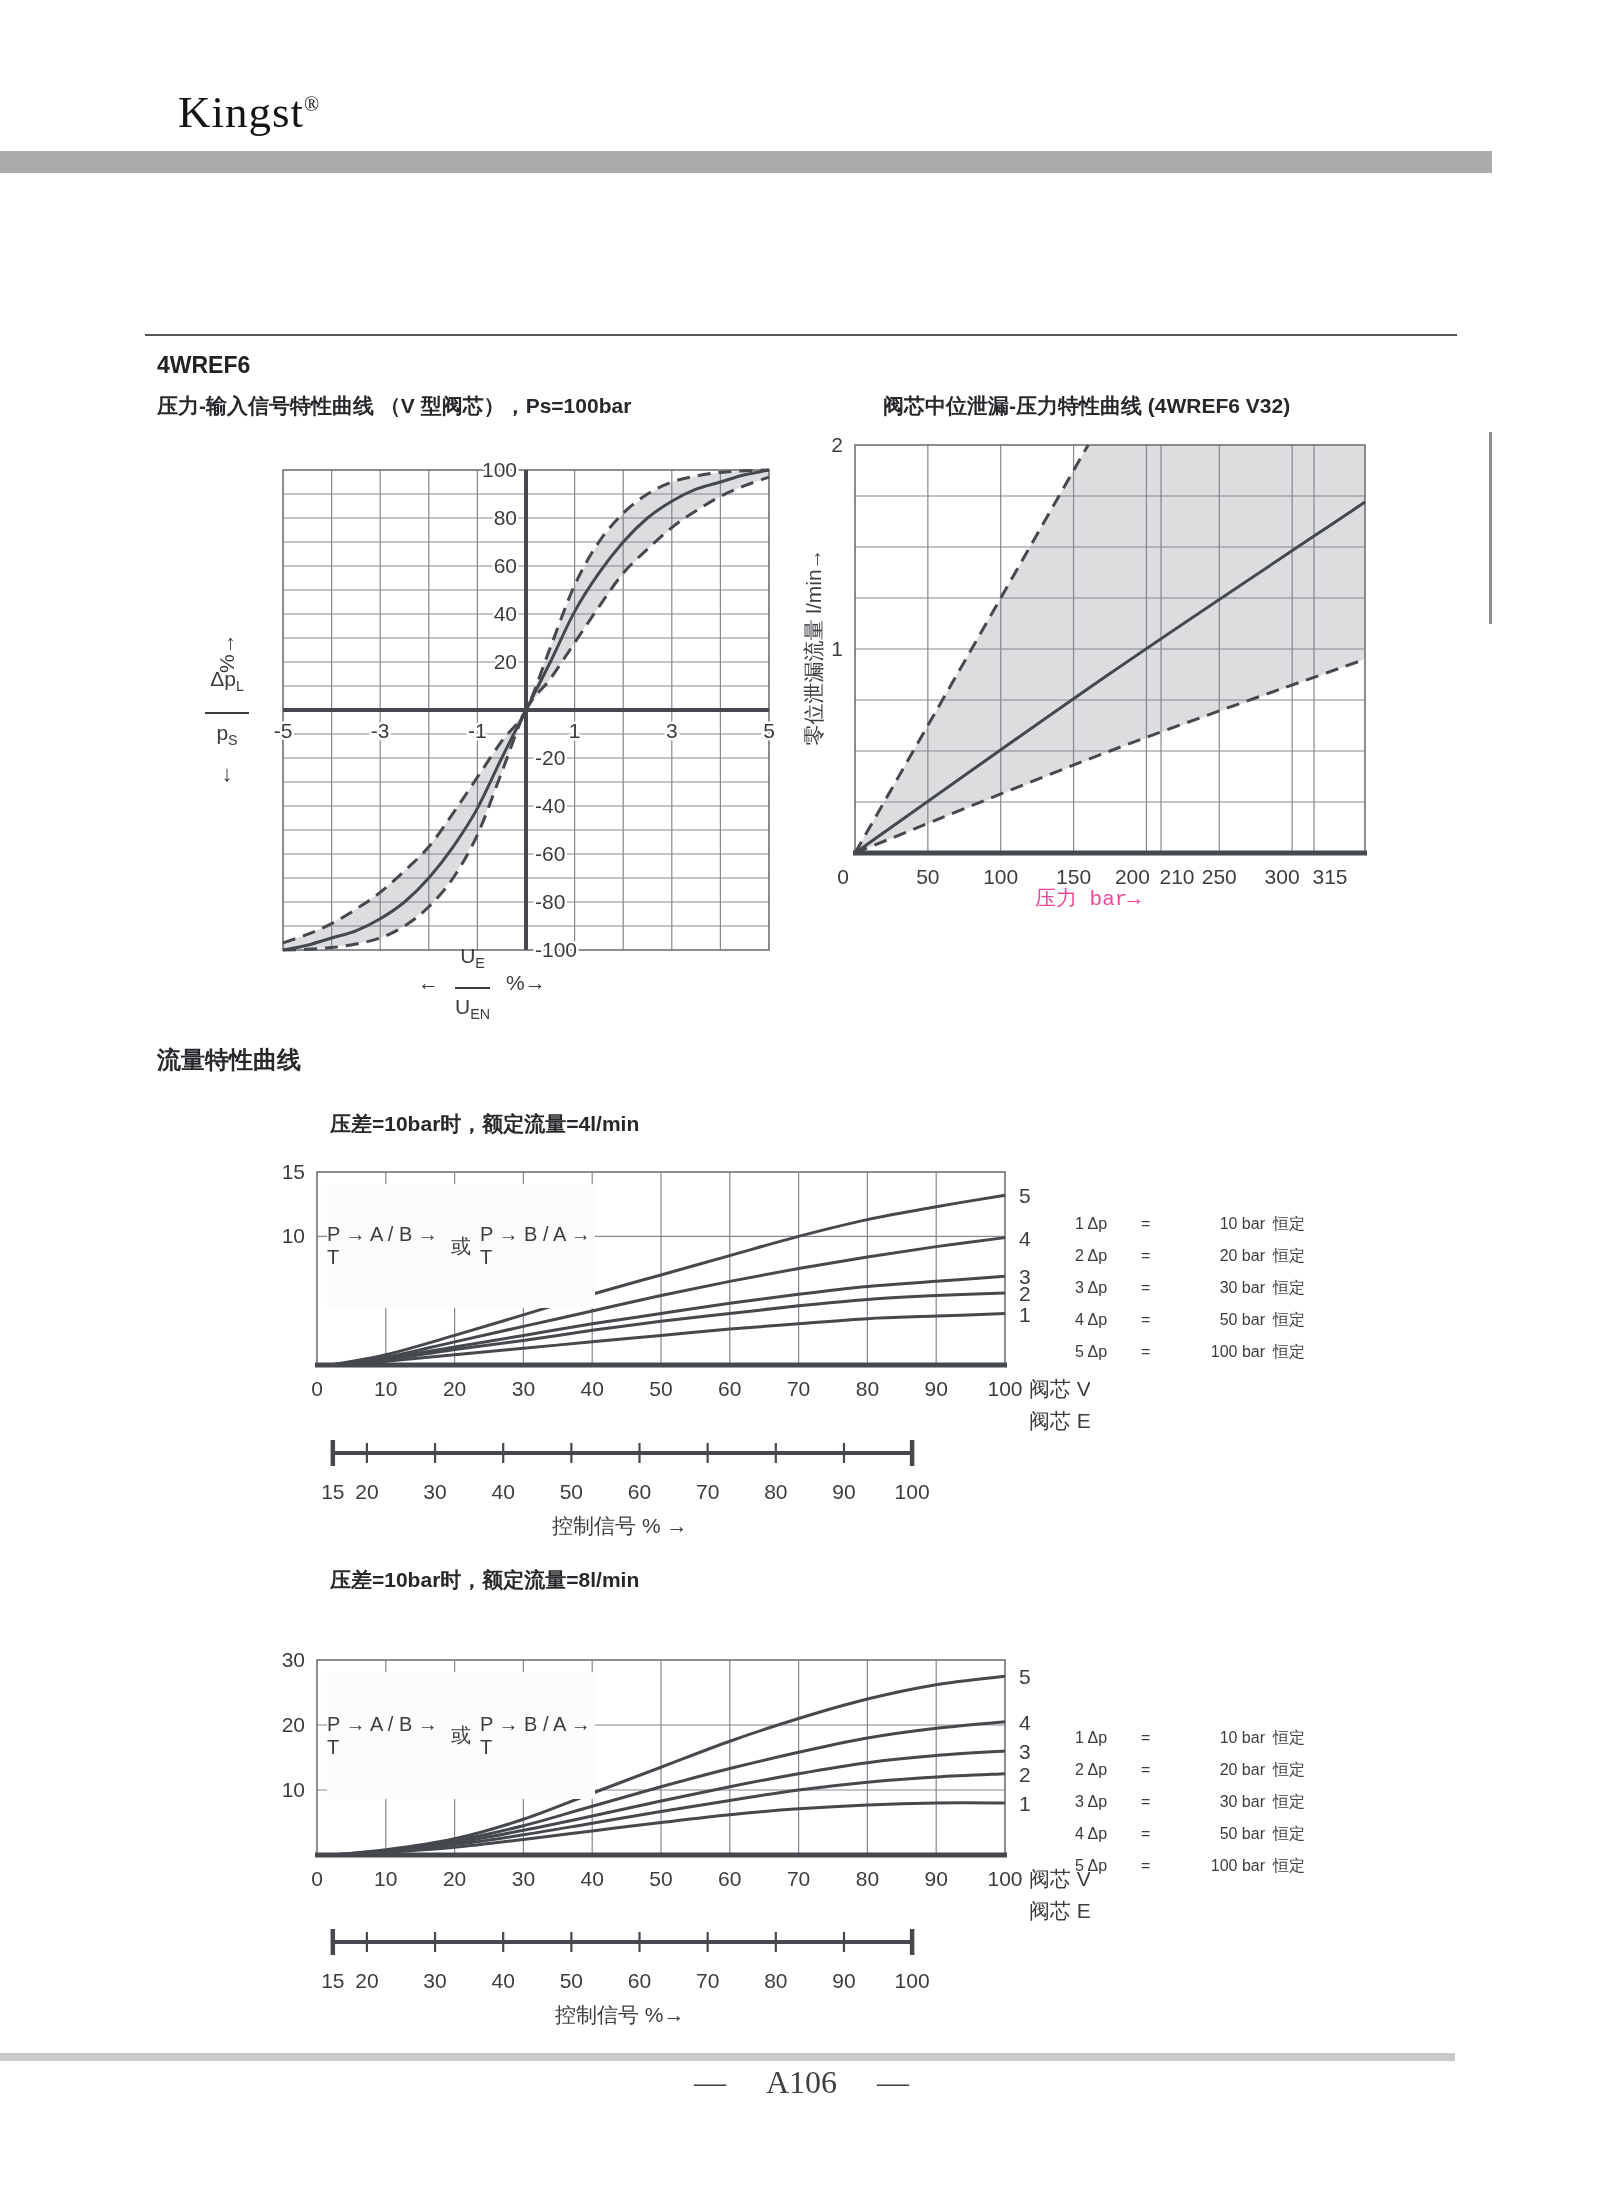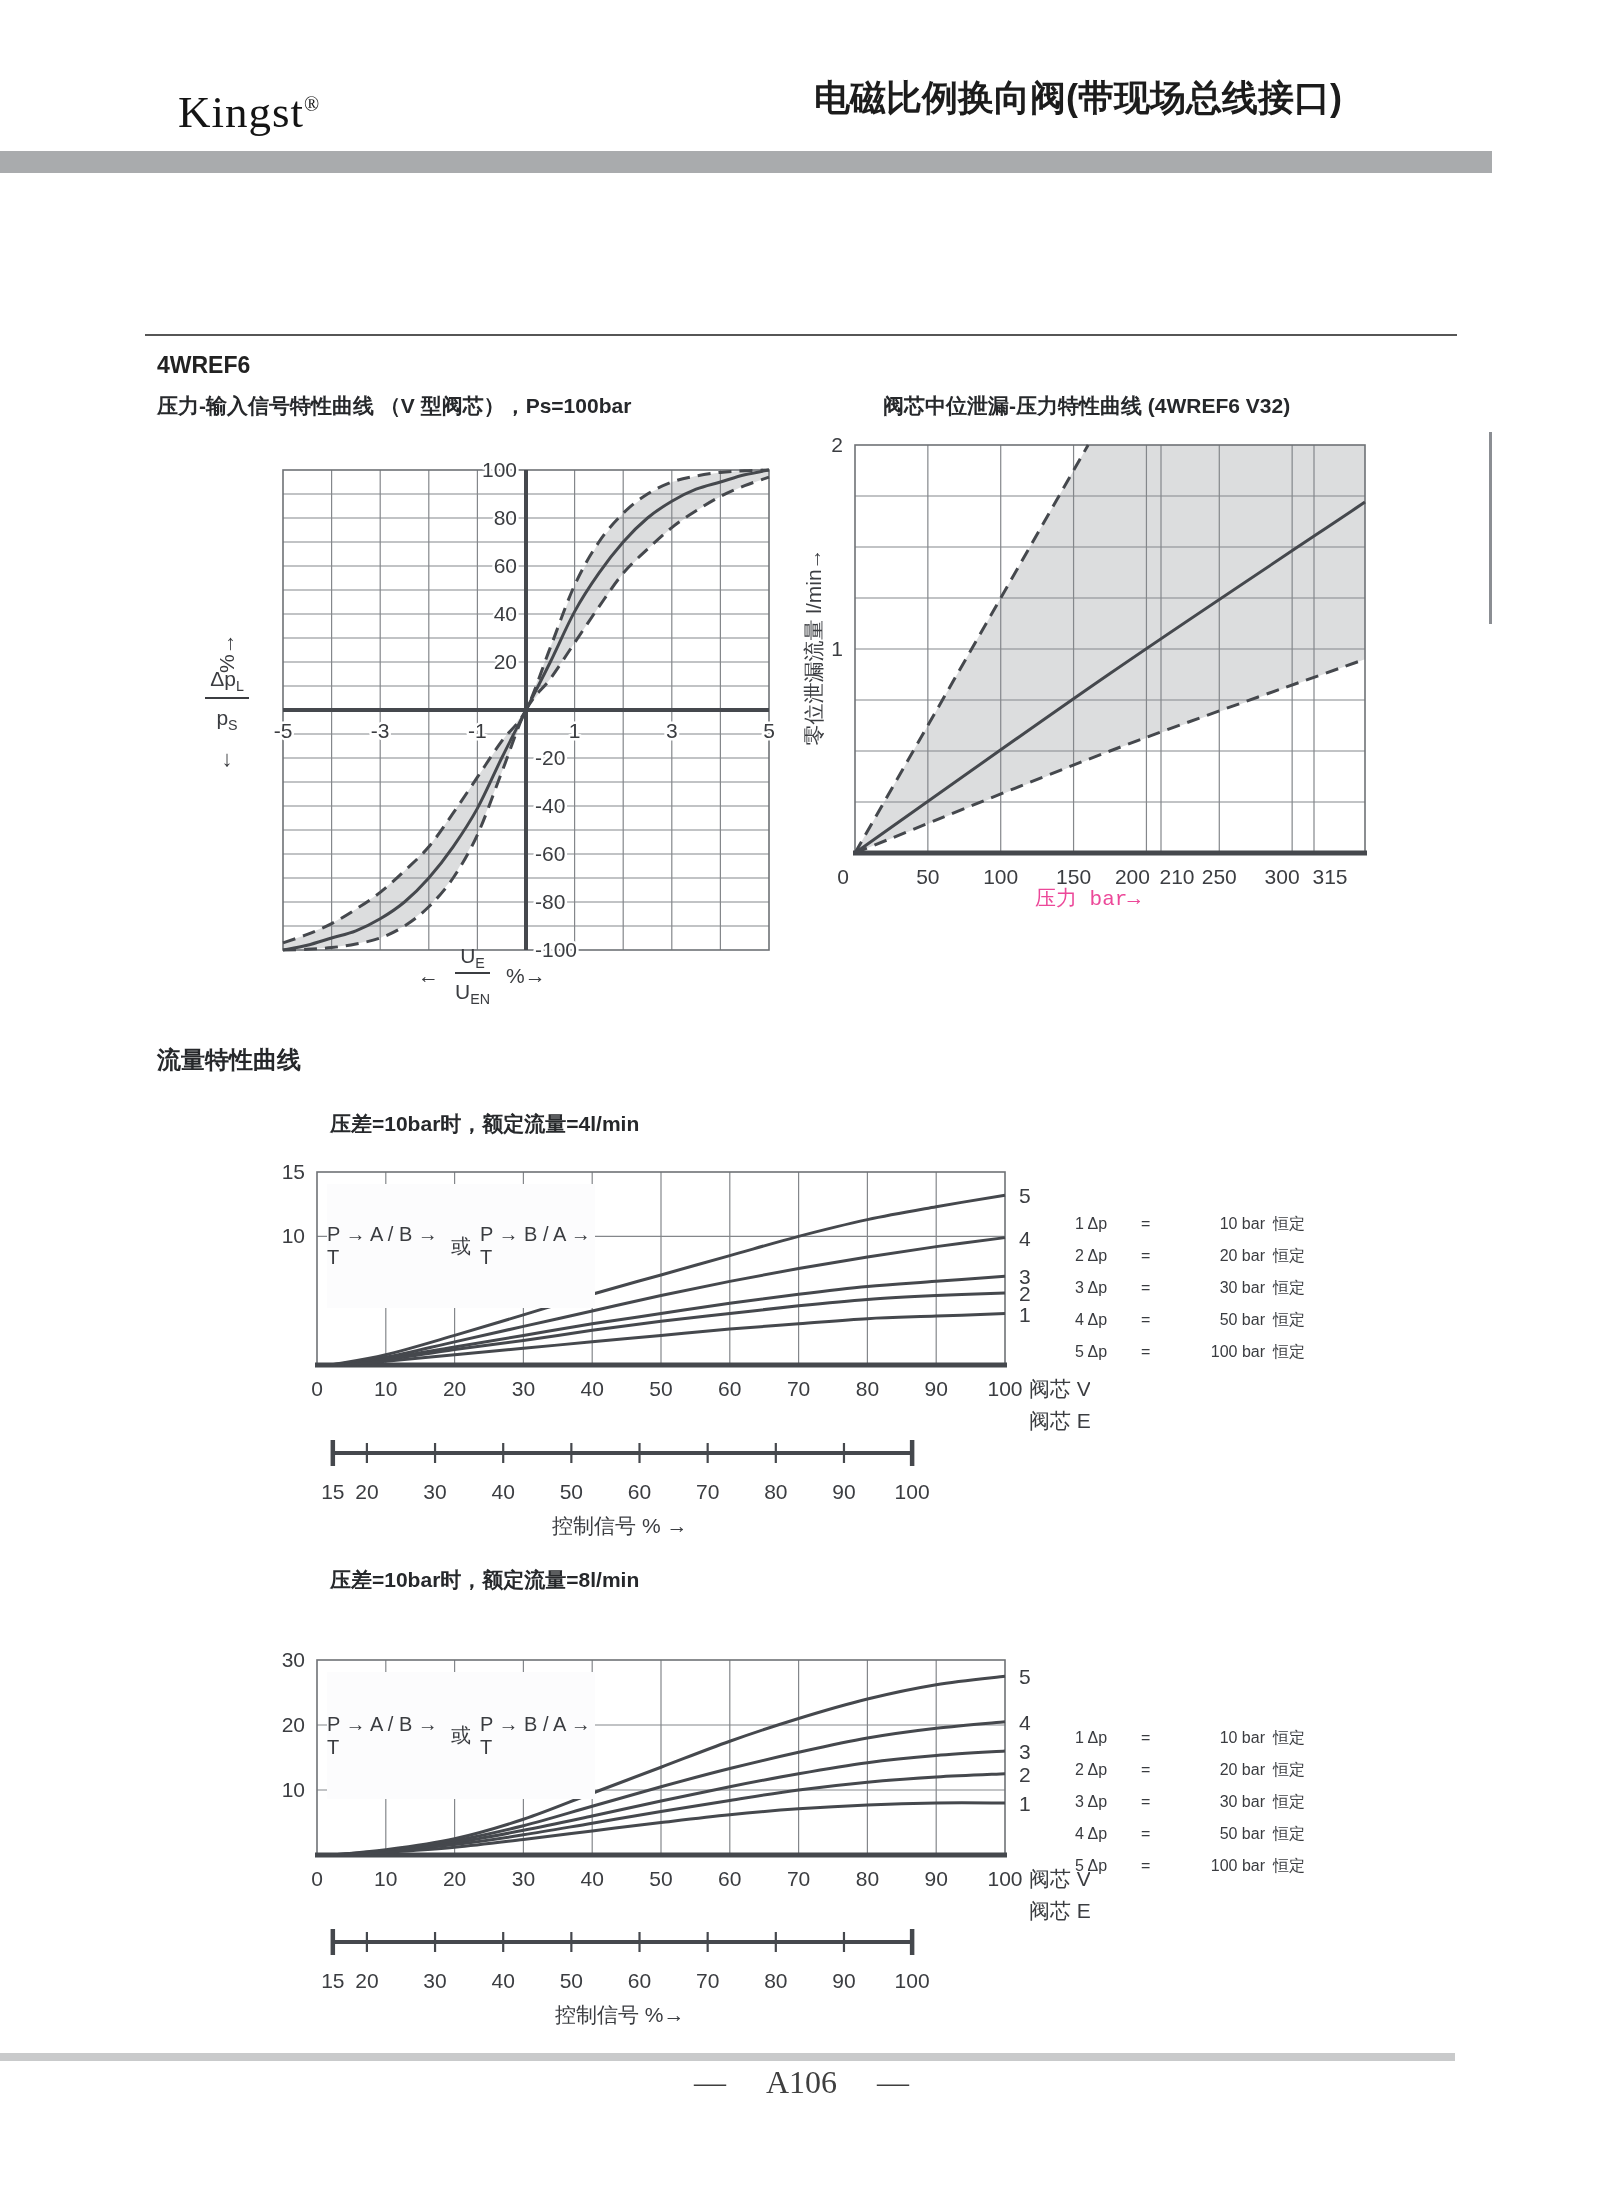--- a/index.html
+++ b/index.html
@@ -33,21 +33,21 @@
   #svg-f1{left:240px;top:1140px;}
   #svg-f2{left:240px;top:1630px;}
   .chart-svg text{font-family:"Liberation Sans",sans-serif;font-size:21px;fill:#3b3d41;
         paint-order:stroke;stroke:#ffffff;stroke-width:5px;stroke-linejoin:round;}
 
   
   .ylab-ps{position:absolute;left:184px;top:640px;width:86px;text-align:center;
            font-size:21px;color:#3b3d41;line-height:1.25;}
   .vtext{display:inline-block;transform:rotate(-90deg);}
   .frac{display:inline-block;text-align:center;vertical-align:middle;font-size:21px;color:#3b3d41;}
-  .frac .n{display:block;border-bottom:2px solid #3b3d41;padding:0 5px 1px;}
+  .frac .n{display:block;border-bottom:2px solid #3b3d41;padding:0 5px 16px;}
   .frac .d{display:block;padding-top:6px;}
   .frac sub{font-size:0.68em;}
   .ylab-ps .arrow{display:block;margin-top:10px;font-size:22px;}
   .xlab-ps{position:absolute;left:418px;top:944px;display:flex;align-items:center;gap:16px;
            font-size:21px;color:#3b3d41;}
   .ylab-leak{position:absolute;left:800px;top:852px;transform:rotate(-90deg);transform-origin:0 0;
            width:410px;text-align:center;font-size:21px;color:#3b3d41;white-space:nowrap;}
   .xlab-leak{position:absolute;left:1035px;top:884px;font-size:21px;color:#ec4899;white-space:nowrap;font-family:Liberation Mono, monospace;}
 
   
@@ -73,21 +73,20 @@
   .footer-text{position:absolute;left:0;top:2064px;width:1603px;text-align:center;
          font-family:"Liberation Serif",serif;font-size:32px;color:#3f3f3f;}
   .footer-text span{margin:0 20px;}
 </style>
 </head>
 <body>
 
 <div class="page">
 
   <div class="logo"><span>Kingst</span><sup>®</sup></div>
-  <div class="hdr-title">电磁比例换向阀(带现场总线接口)</div>
   <div class="hdr-bar"></div>
 
   <div class="rule"></div>
   <div class="model">4WREF6</div>
 
   <div class="cht" id="t-ps">压力-输入信号特性曲线 （V 型阀芯），Ps=100bar</div>
   <div class="cht" id="t-leak">阀芯中位泄漏-压力特性曲线 (4WREF6 V32)</div>
   <div class="cht" id="t-flowsec">流量特性曲线</div>
   <div class="cht" id="t-flow1">压差=10bar时，额定流量=4l/min</div>
   <div class="cht" id="t-flow2">压差=10bar时，额定流量=8l/min</div>

